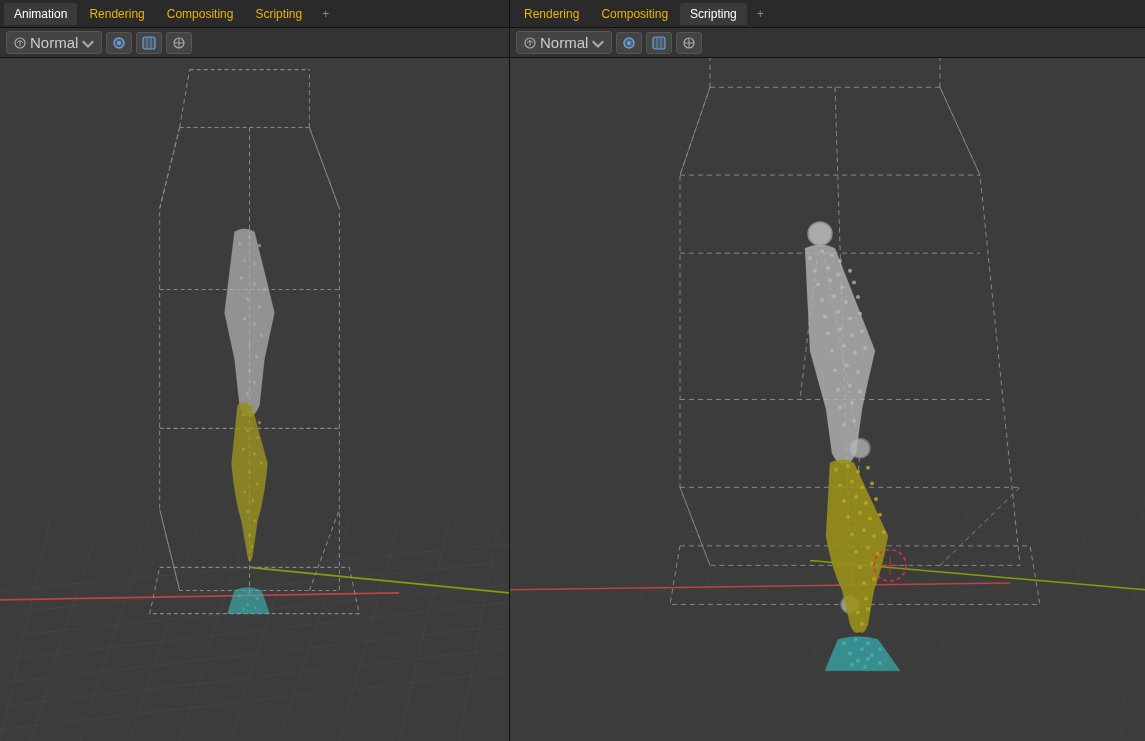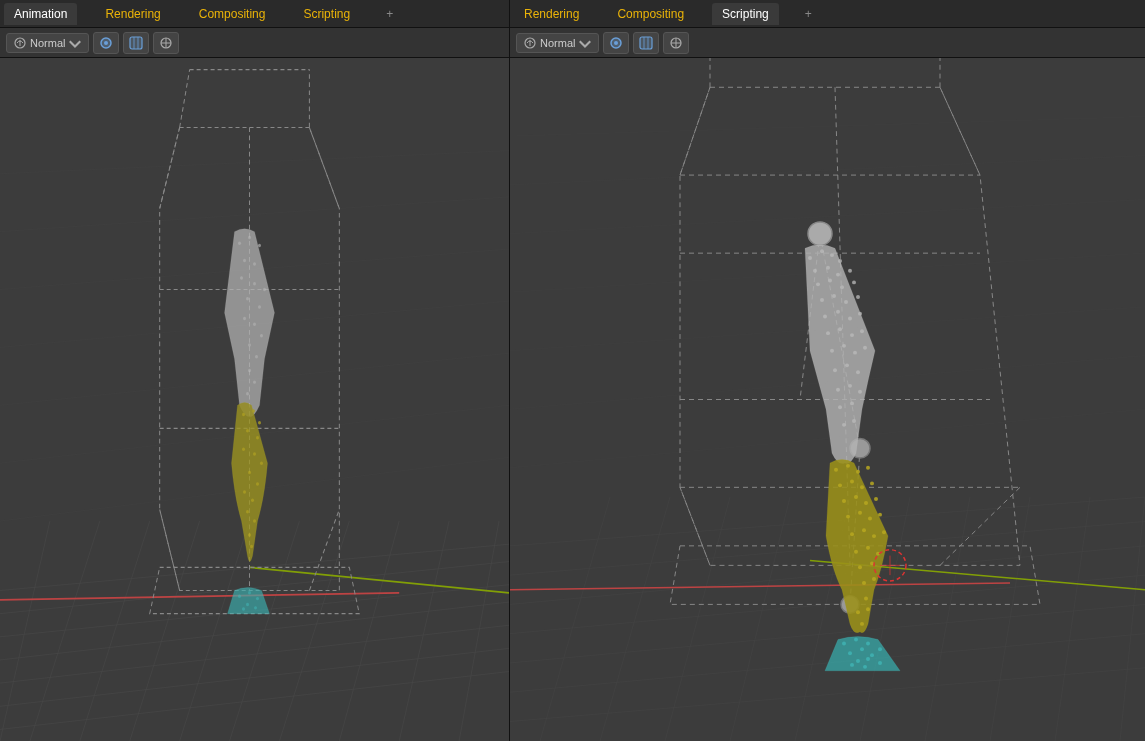--- a/index.html
+++ b/index.html
@@ -34,21 +34,21 @@
       background: #1e1e1e;
     }
 
     
     .topbar {
       height: 28px;
       background: #2a2a2a;
       display: flex;
       align-items: center;
       padding: 0 4px;
-      gap: 18px;
+      gap: 2px;
       border-bottom: 1px solid #111;
     }
 
     .tab {
       padding: 4px 10px;
       font-size: 12px;
       color: #eab308;
       cursor: pointer;
       border-radius: 3px 3px 0 0;
       user-select: none;
@@ -78,21 +78,21 @@
 
     .toolbar-btn {
       display: flex;
       align-items: center;
       gap: 3px;
       padding: 2px 6px;
       background: #444;
       border: 1px solid #555;
       border-radius: 3px;
       color: #ccc;
-      font-size: 11px;
+      font-size: 15px;
       cursor: pointer;
       user-select: none;
     }
 
     .toolbar-btn svg {
       width: 14px;
       height: 14px;
     }
 
     .toolbar-icon-btn {

